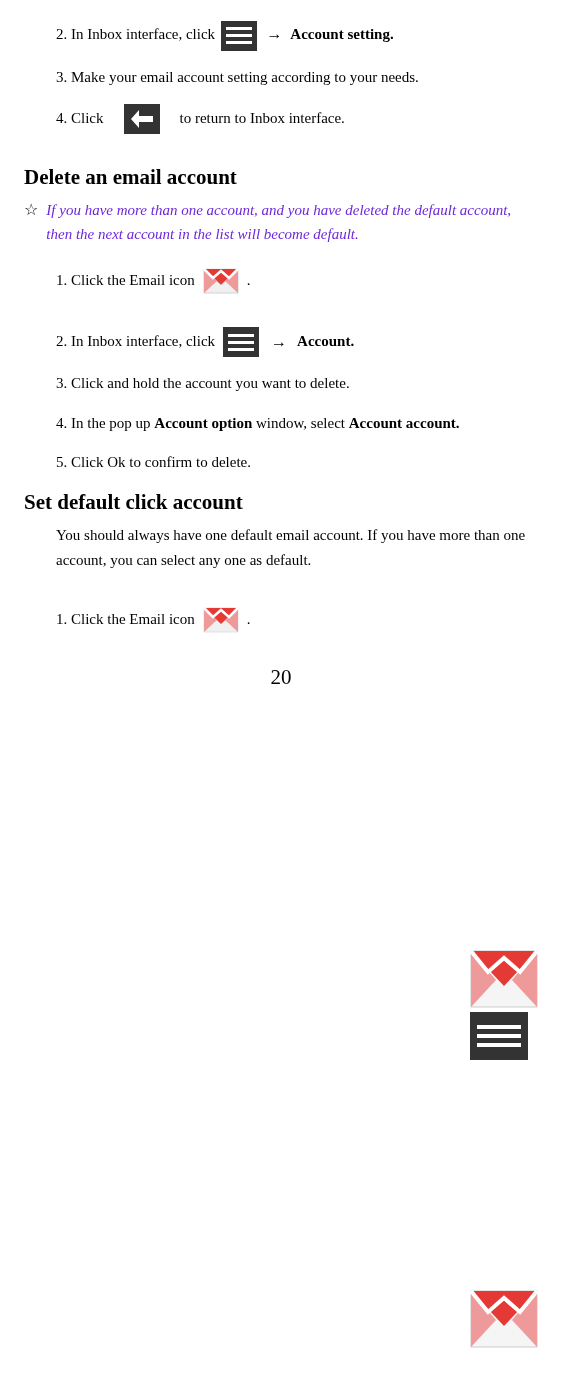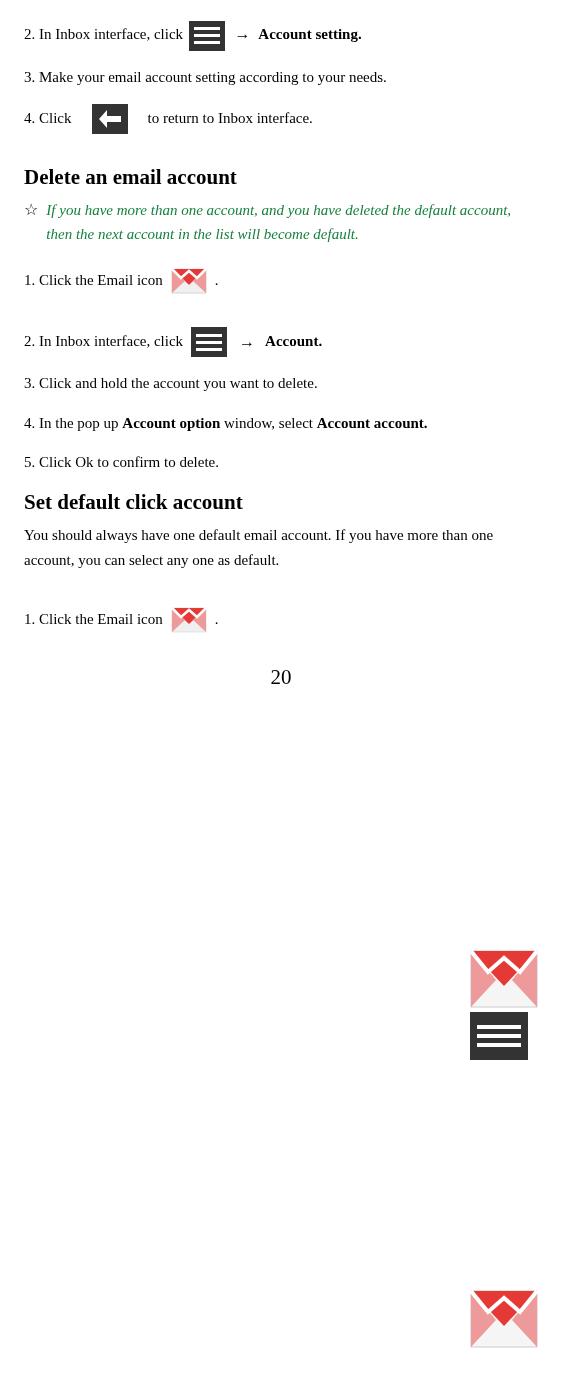--- a/index.html
+++ b/index.html
@@ -9,20 +9,21 @@
       background: #fff;
       font-family: serif;
       font-size: 15px;
       color: #000;
       padding: 20px 24px;
       position: relative;
     }
     .step-block {
       margin-bottom: 14px;
       line-height: 1.7;
+      margin-left: 32px;
     }
     .inline-icon {
       display: inline-flex;
       align-items: center;
       vertical-align: middle;
       margin: 0 2px;
     }
     .icon-menu {
       width: 36px;
       height: 30px;
@@ -97,21 +98,21 @@
     .section-title {
       font-weight: bold;
       font-size: 21px;
       margin-bottom: 8px;
     }
     .italic-note {
       font-style: italic;
       margin-left: 24px;
       margin-bottom: 10px;
       line-height: 1.6;
-      color: #15803d;
+      color: #6d28d9;
     }
     .arrow {
       font-size: 16px;
       margin: 0 4px;
     }
     .page-number {
       text-align: center;
       font-size: 21px;
       margin-top: 30px;
       margin-bottom: 20px;

